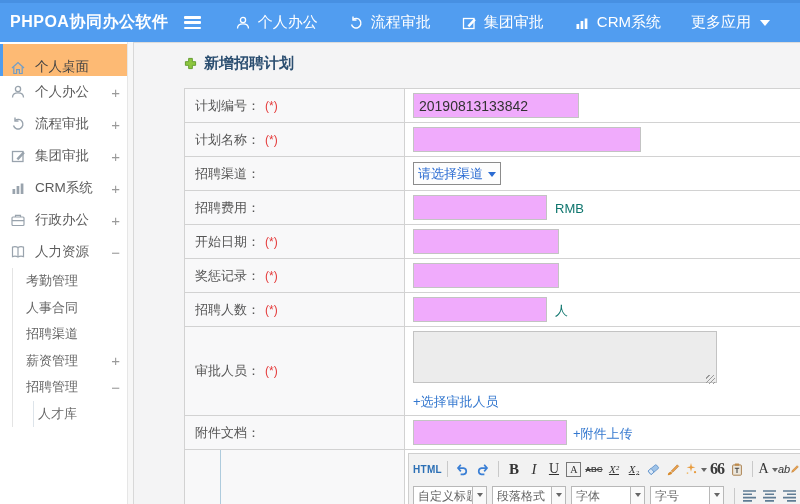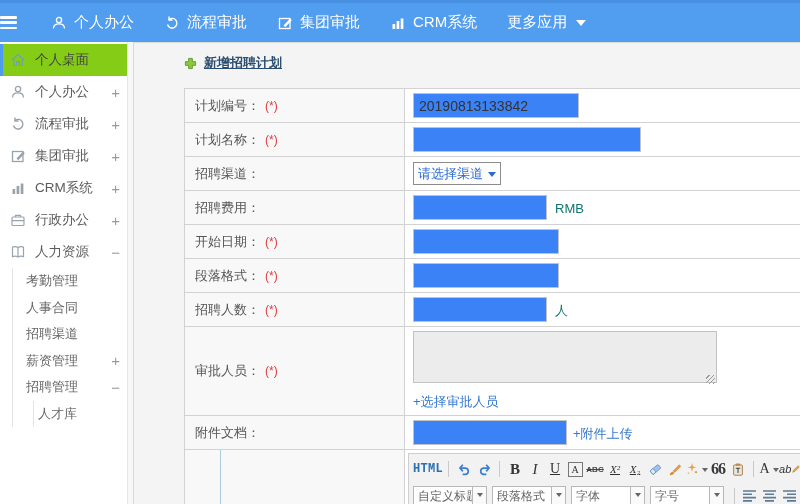--- a/index.html
+++ b/index.html
@@ -21,78 +21,79 @@
   .nav-item{display:flex;align-items:center;gap:7px;font-size:15px;margin-right:30px;cursor:pointer;white-space:nowrap;}
   .nav-ico{width:16px;height:16px;color:#fff;display:block;}
   .caret-w{width:0;height:0;border:5px solid transparent;border-top:6px solid #fff;margin-top:5px;margin-left:2px;}
   
   .sidebar{
     position:absolute;top:42px;left:0;width:133px;height:462px;background:#fff;
     border-right:1px solid #d8d8d8;box-sizing:content-box;padding-top:2px;
   }
   .sb-scroll{position:absolute;right:0;top:0;width:5px;height:100%;background:#f7f7f7;border-left:1px solid #e6e6e6;}
   .sb-item{height:32px;display:flex;align-items:center;padding-left:10px;color:#5b5b5b;font-size:13.5px;position:relative;cursor:pointer;}
-  .sb-item.active{background:#84cc16;border-left:3px solid #4f9cee;padding-left:7px;color:#444;}
+  .sb-item.active{background:#fdba74;border-left:3px solid #4f9cee;padding-left:7px;color:#444;align-items:flex-end;}
   .sb-ico{width:16px;height:16px;color:#99a3ad;margin-right:9px;flex:none;}
   .sb-item.active .sb-ico{color:#6f9dc8;}
   .exp{position:absolute;right:13px;color:#9a9a9a;font-size:15px;font-weight:400;}
   .sb-sub{border-left:1px solid #e4e4e4;margin-left:12px;}
   .sb-sub-item{height:26.5px;display:flex;align-items:center;padding-left:13px;font-size:13px;color:#666;position:relative;cursor:pointer;}
   .sb-sub2{border-left:1px solid #dde4ea;margin-left:20px;}
   .sb-sub2 .sb-sub-item{padding-left:4px;}
   
   .content{
     position:absolute;top:42px;left:134px;width:666px;height:462px;box-sizing:border-box;
     background:#f4f4f5;border-top:1px solid #dcdcdc;overflow:hidden;
   }
   .title-row{margin:11px 0 16px 50px;display:flex;align-items:center;gap:7px;height:18px;}
-  .title-text{font-size:13px;font-weight:bold;color:#2b4e70;text-decoration:underline;}
+  .title-text{font-size:15px;font-weight:bold;color:#2b4e70;}
   .form-table{margin-left:50px;border-collapse:collapse;table-layout:fixed;width:900px;background:#fff;}
   .form-table td{border:1px solid #d2d2d2;font-size:13px;color:#555;vertical-align:middle;}
   td.lbl{background:#f8f8f9;padding-left:10px;position:relative;}
   td.val{background:#fff;padding:4px 8px;}
   .req{color:#e43b3b;margin-left:5px;font-size:12px;}
-  .inp{height:25px;border:1px solid #c3c3c3;box-sizing:border-box;font-size:14px;padding:2px 5px;color:#333;background:#3b82f6;outline:none;}
+  .inp{height:25px;border:1px solid #c3c3c3;box-sizing:border-box;font-size:14px;padding:2px 5px;color:#333;background:#f0abfc;outline:none;}
   .w165{width:166px;} .w225{width:228px;} .w144{width:146px;} .w133{width:134px;} .w153{width:154px;}
   .unit{margin-left:8px;color:#0f766e;font-size:13px;}
   .sel{display:inline-flex;align-items:center;border:1px solid #8c8c8c;background:#fdfdfd;height:21px;padding:0 4px;color:#2a6bd2;font-size:13px;cursor:pointer;}
   .sel-car{width:0;height:0;border:4px solid transparent;border-top:5px solid #2a6bd2;margin:5px 0 0 5px;}
   .ta-wrap{position:relative;width:304px;height:52px;}
   .ta{width:304px;height:52px;box-sizing:border-box;background:#ececec;border:1px solid #c3c3c3;resize:none;outline:none;}
   .grip{position:absolute;right:2px;bottom:2px;width:9px;height:9px;
         background:repeating-linear-gradient(135deg,transparent 0 2px,#9a9a9a 2px 3px);}
   .blue-link{color:#3478cf;font-size:13px;text-decoration:none;cursor:pointer;margin-top:38px;}
   .link-block{display:block;margin-top:7px;}
   .ghost-line{position:absolute;left:35px;top:0;bottom:0;width:1px;background:#aecbdd;}
   
   .editor{width:640px;border:1px solid #cfcfcf;background:#fff;}
   .ed-toolbar{background:#f2f2f2;border-bottom:1px solid #d5d5d5;padding:3px 4px 4px 4px;}
   .ed-row{display:flex;align-items:center;height:24px;}
   .ed-btn{min-width:20px;height:20px;display:flex;align-items:center;justify-content:center;color:#333;cursor:pointer;flex:none;}
   .ed-sep{width:1px;height:16px;background:#c9c9c9;margin:0 5px;flex:none;}
-  .b-src{font-size:12px;font-weight:bold;color:#2b6fb5;letter-spacing:.3px;font-family:Liberation Mono, monospace;}
+  .b-src{font-size:10px;font-weight:bold;color:#2b6fb5;letter-spacing:.3px;}
   .b-bold{font-family:"Liberation Serif","DejaVu Serif",serif;font-weight:bold;font-size:15px;}
   .b-ital{font-family:"Liberation Serif","DejaVu Serif",serif;font-style:italic;font-size:15px;}
   .b-und{font-family:"Liberation Serif","DejaVu Serif",serif;font-size:14px;text-decoration:underline;}
   .b-abox{border:1px solid #777;width:13px;height:13px;min-width:13px;font-size:10px;font-family:"Liberation Serif","DejaVu Serif",serif;}
   .b-strike{font-size:8px;text-decoration:line-through;font-weight:bold;color:#444;}
   .b-script{font-size:11px;font-family:"Liberation Serif","DejaVu Serif",serif;font-style:italic;text-decoration:underline;}
   .b-quote{font-family:"Liberation Serif","DejaVu Serif",serif;font-weight:bold;font-size:16px;color:#3a3a3a;letter-spacing:-1px;}
   .b-fore{font-family:"Liberation Serif","DejaVu Serif",serif;font-size:14px;}
   .b-back{font-size:11px;font-style:italic;}
   .mini-car{width:0;height:0;border:3.5px solid transparent;border-top:4.5px solid #666;margin:4px 0 0 3px;}
   .combo{display:flex;margin-right:5px;flex:none;}
   .combo-box{width:60px;height:20px;box-sizing:border-box;border:1px solid #b8b8b8;background:#fff;font-size:12px;color:#666;display:flex;align-items:center;padding-left:4px;overflow:hidden;white-space:nowrap;}
   .combo-btn{width:14px;height:20px;box-sizing:border-box;border:1px solid #b8b8b8;border-left:none;background:#fafafa;display:flex;align-items:center;justify-content:center;cursor:pointer;}
   .ico{display:block;}
 </style>
 </head>
 <body>
 
 <div class="topbar">
+  <div class="logo">PHPOA协同办公软件</div>
   <div class="hamburger">
       <i></i>
       <i></i>
       <i></i>
     </div>
   <div class="nav">
     <div class="nav-item">
       <svg class="nav-ico" viewBox="0 0 16 16">
           <circle cx="8" cy="5" r="2.6" fill="none" stroke="currentColor" stroke-width="1.3"></circle>
           <path d="M2.5 13.5 C2.5 10 5 8.8 8 8.8 C11 8.8 13.5 10 13.5 13.5" fill="none" stroke="currentColor" stroke-width="1.3"></path>
@@ -265,21 +266,21 @@
     <tr style="height:34px">
       <td class="lbl">
         <span>开始日期：</span><span class="req">(*)</span>
       </td>
       <td class="val">
         <input class="inp w144" type="text" style="">
       </td>
     </tr>
     <tr style="height:34px">
       <td class="lbl">
-        <span>段落格式：</span><span class="req">(*)</span>
+        <span>奖惩记录：</span><span class="req">(*)</span>
       </td>
       <td class="val">
         <input class="inp w144" type="text" style="">
       </td>
     </tr>
     <tr style="height:34px">
       <td class="lbl">
         <span>招聘人数：</span><span class="req">(*)</span>
       </td>
       <td class="val">

